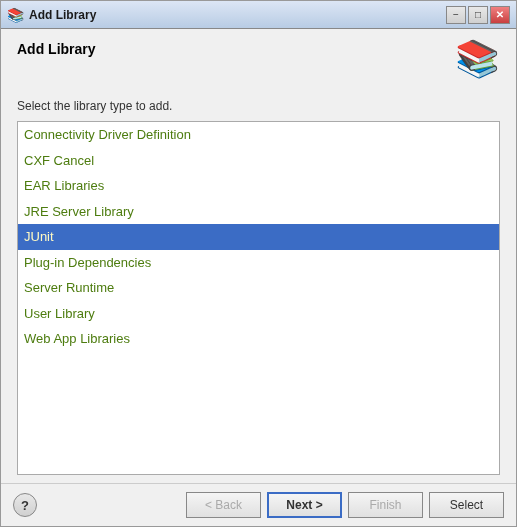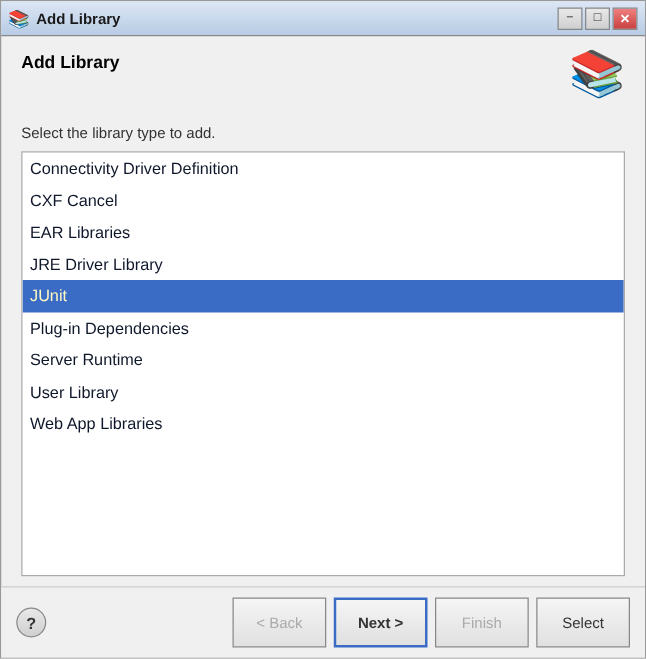--- a/index.html
+++ b/index.html
@@ -114,21 +114,21 @@
     .list-container {
       flex: 1;
       border: 1px solid #aaa;
       background: white;
       overflow-y: auto;
     }
 
     .list-item {
       padding: 3px 6px;
       cursor: pointer;
-      color: #0f172a;
+      color: #4d7c0f;
       line-height: 1.5;
     }
 
     .list-item.selected {
       background: #3b6cc5;
       color: #fef9c3;
     }
 
     .button-bar {
       border-top: 1px solid #ccc;
@@ -160,21 +160,21 @@
       display: flex;
       align-items: center;
       justify-content: center;
       font-size: 13px;
       font-weight: bold;
       color: #333;
     }
 
     .btn {
       min-width: 75px;
-      height: 40px;
+      height: 26px;
       border: 1px solid #888;
       background: linear-gradient(to bottom, #f5f5f5, #e0e0e0);
       cursor: pointer;
       padding: 0 10px;
       color: #333;
       font-size: 12px;
       display: flex;
       align-items: center;
       justify-content: center;
     }
@@ -212,21 +212,21 @@
         <span class="dialog-title">Add Library</span>
         <span class="dialog-subtitle">Select the library type to add.</span>
       </div>
       <span class="header-icon">📚</span>
     </div>
 
     <div class="list-container" id="library-list">
     <div class="list-item">Connectivity Driver Definition</div>
         <div class="list-item">CXF Cancel</div>
         <div class="list-item">EAR Libraries</div>
-        <div class="list-item">JRE Driver Library</div>
+        <div class="list-item">JRE Server Library</div>
         <div class="list-item selected">JUnit</div>
         <div class="list-item">Plug-in Dependencies</div>
         <div class="list-item">Server Runtime</div>
         <div class="list-item">User Library</div>
         <div class="list-item">Web App Libraries</div>
       </div>
   </div>
 
   <div class="button-bar">
     <div class="btn-left">

